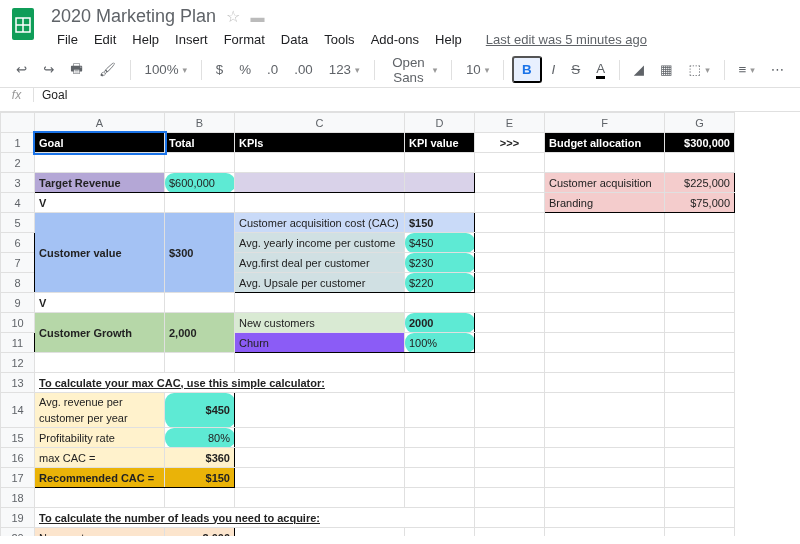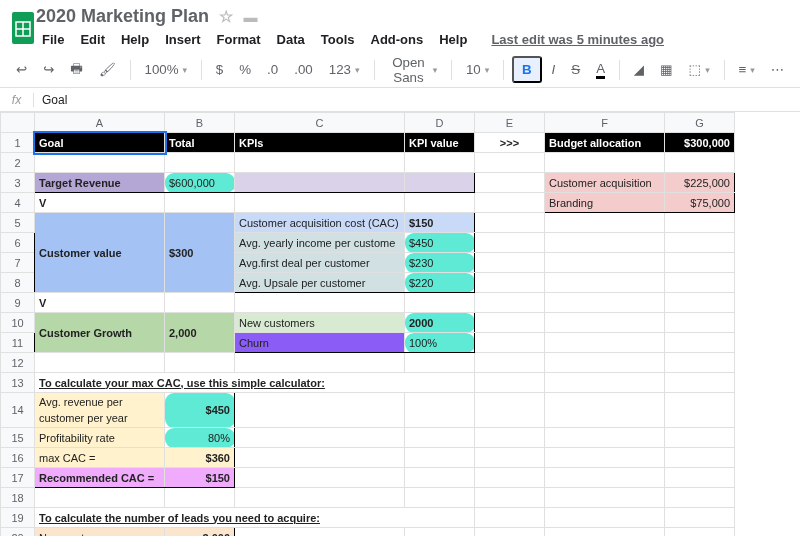--- a/index.html
+++ b/index.html
@@ -1,51 +1,51 @@
 <!DOCTYPE html>
 <html><head>
 <meta charset="utf-8">
 <style>
 * { margin:0; padding:0; box-sizing:border-box; }
 body { font-family:Arial,sans-serif; font-size:13px; color:#222; background:#fff; width:800px; height:544px; overflow:hidden; }
-.top { display:flex; align-items:center; padding:6px 10px 2px; gap:0;font-weight:bold; }
+.top { display:flex; padding:6px 10px 2px; gap:15px; }
 .logo { width:26px; height:36px; display:flex; align-items:center; justify-content:center; }
 .logo svg { width:26px; height:36px; }
 .title-area { display:flex; flex-direction:column; gap:2px; }
 .doc-title { font-size:18px; color:#5f6368; display:flex; align-items:center; gap:10px; }
 .star { color:#bbb; font-size:16px; }
 .folder { color:#bbb; font-size:14px; }
 .menubar { display:flex; gap:4px; align-items:center; font-size:13px; color:#202124; }
 .menubar span { padding:3px 6px; cursor:pointer; }
 .last-edit { color:#5f6368; text-decoration:underline; margin-left:8px; cursor:pointer; }
 .toolbar { display:flex; align-items:center; gap:4px; padding:4px 10px; border-bottom:1px solid #e0e0e0; font-size:12px; color:#5f6368; height:36px; }
 .toolbar .sep { width:1px; height:20px; background:#e0e0e0; margin:0 4px; }
 .toolbar .btn { padding:4px 6px; border:none; background:none; color:#5f6368; cursor:pointer; display:flex; align-items:center; gap:2px; }
 .toolbar .dd::after { content:"▾"; font-size:9px; margin-left:2px; color:#999; }
 .toolbar .boldactive { color:#1a73e8; background:#e8f0fe; border-radius:3px; font-weight:bold; padding:4px 8px; }
-.fx-row { display:flex; align-items:center; border-bottom:1px solid #e0e0e0; height:24px; }
+.fx-row { display:flex; align-items:flex-start; border-bottom:1px solid #e0e0e0; height:24px; }
 .fx-label { width:34px; text-align:center; font-style:italic; color:#999; font-size:12px; border-right:1px solid #e0e0e0; }
 .fx-val { padding-left:8px; font-size:12px; }
 .sheet { overflow:auto; height:calc(544px - 120px); }
 table { border-collapse:collapse; table-layout:fixed; }
 th, td { border:1px solid #e0e0e0; height:20px; font-size:11px; padding:1px 4px; overflow:hidden; white-space:nowrap; text-overflow:clip; }
 th { background:#f8f9fa; color:#5f6368; font-weight:normal; text-align:center; }
 th.rowhdr { width:34px; }
 .colA{width:130px}.colB{width:70px}.colC{width:170px}.colD{width:70px}.colE{width:70px}.colF{width:120px}.colG{width:70px}
 .black { background:#000; color:#fff; font-weight:bold; }
 .purple { background:#d9d2e9; }
 .purple-dk { background:#b4a7d6; font-weight:bold; }
 .blue { background:#c9daf8; }
 .blue-dk { background:#a4c2f4; font-weight:bold; }
 .teal { background:#d0e0e3; }
 .green { background:#d9ead3; }
 .green-dk { background:#b6d7a8; font-weight:bold; }
 .green-lt { background:#8b5cf6; }
 .yellow { background:#fff2cc; }
-.yellow-dk { background:#f0abfc; font-weight:bold; }
+.yellow-dk { background:#eab308; font-weight:bold; }
 .orange { background:#fce5cd; }
 .pink { background:#f4cccc; }
 .gray { background:#5eead4;border-radius:9px; }
 .bold{font-weight:bold}
 .right{text-align:right}
 .center{text-align:center}
 .ul{text-decoration:underline}
 .bt{border-top:1px solid #000}
 .br{border-right:1px solid #000}
 .bbtm{border-bottom:1px solid #000}

